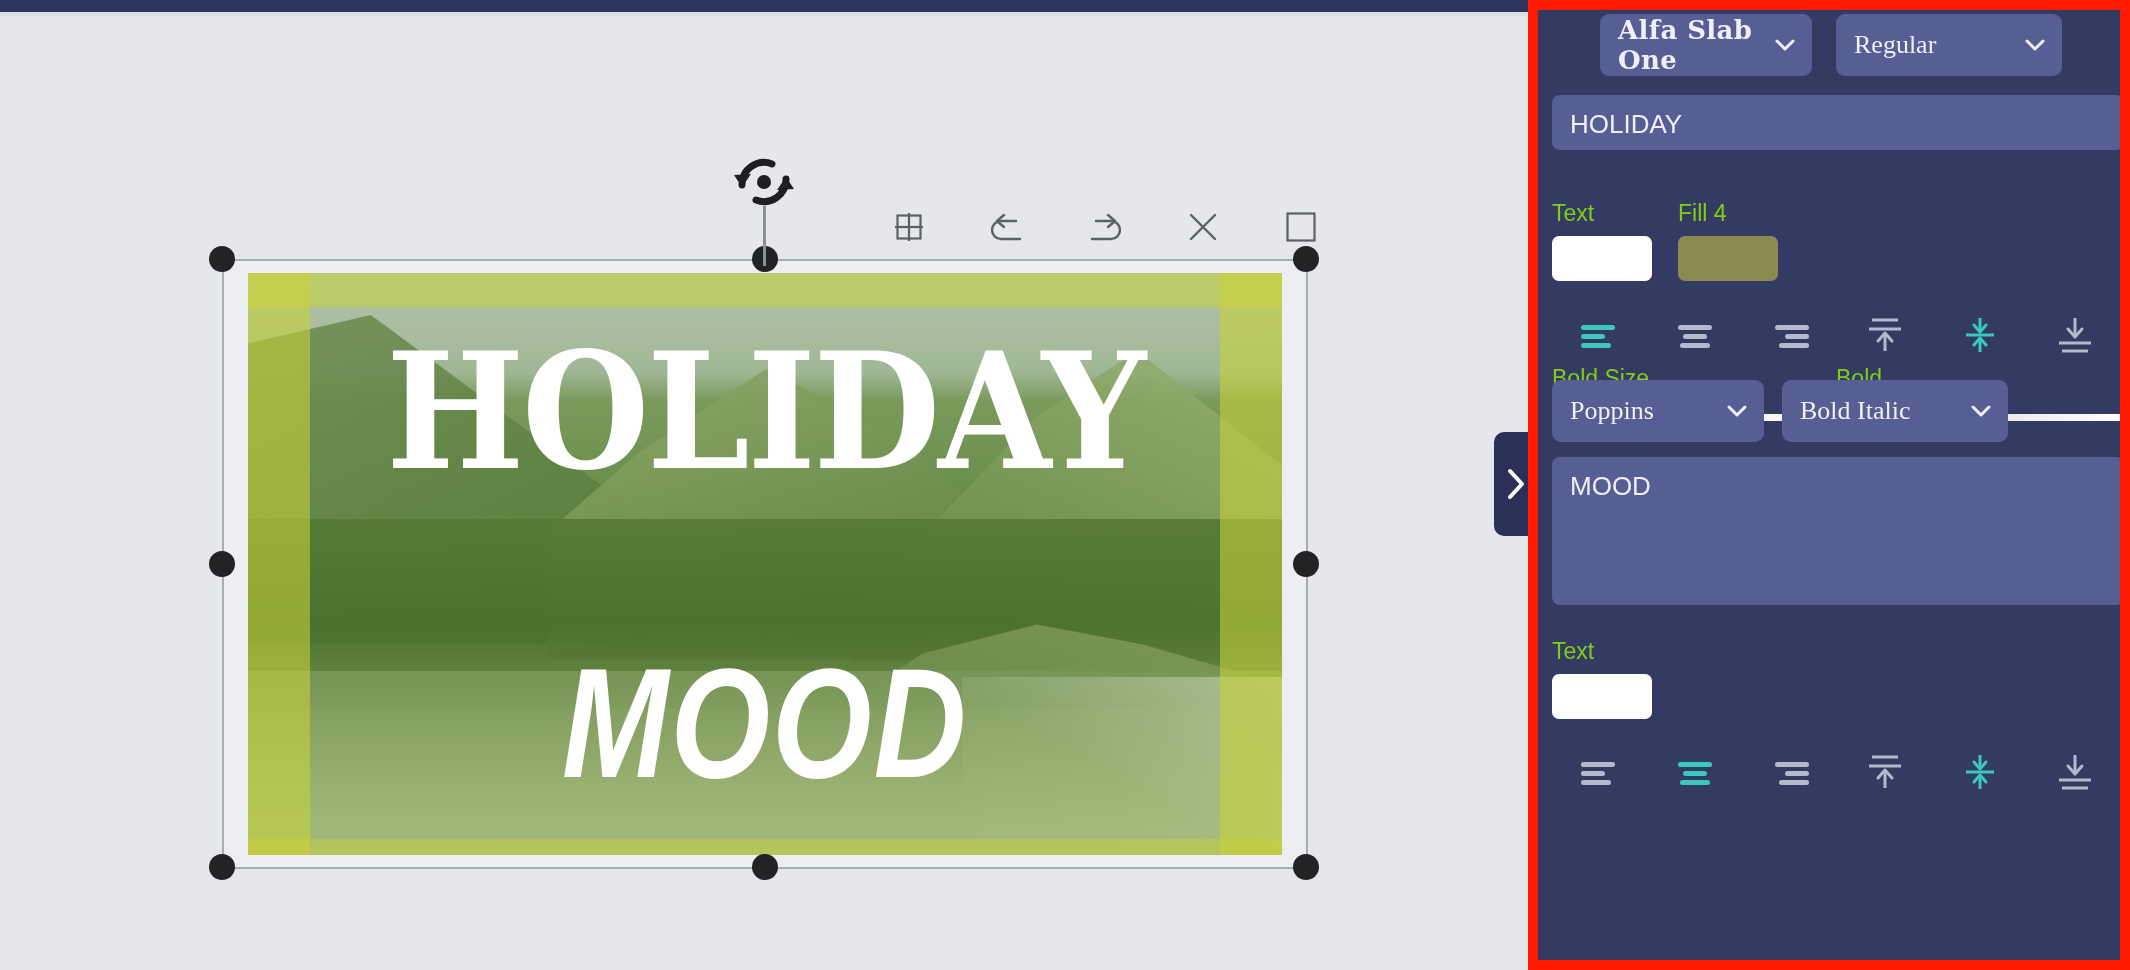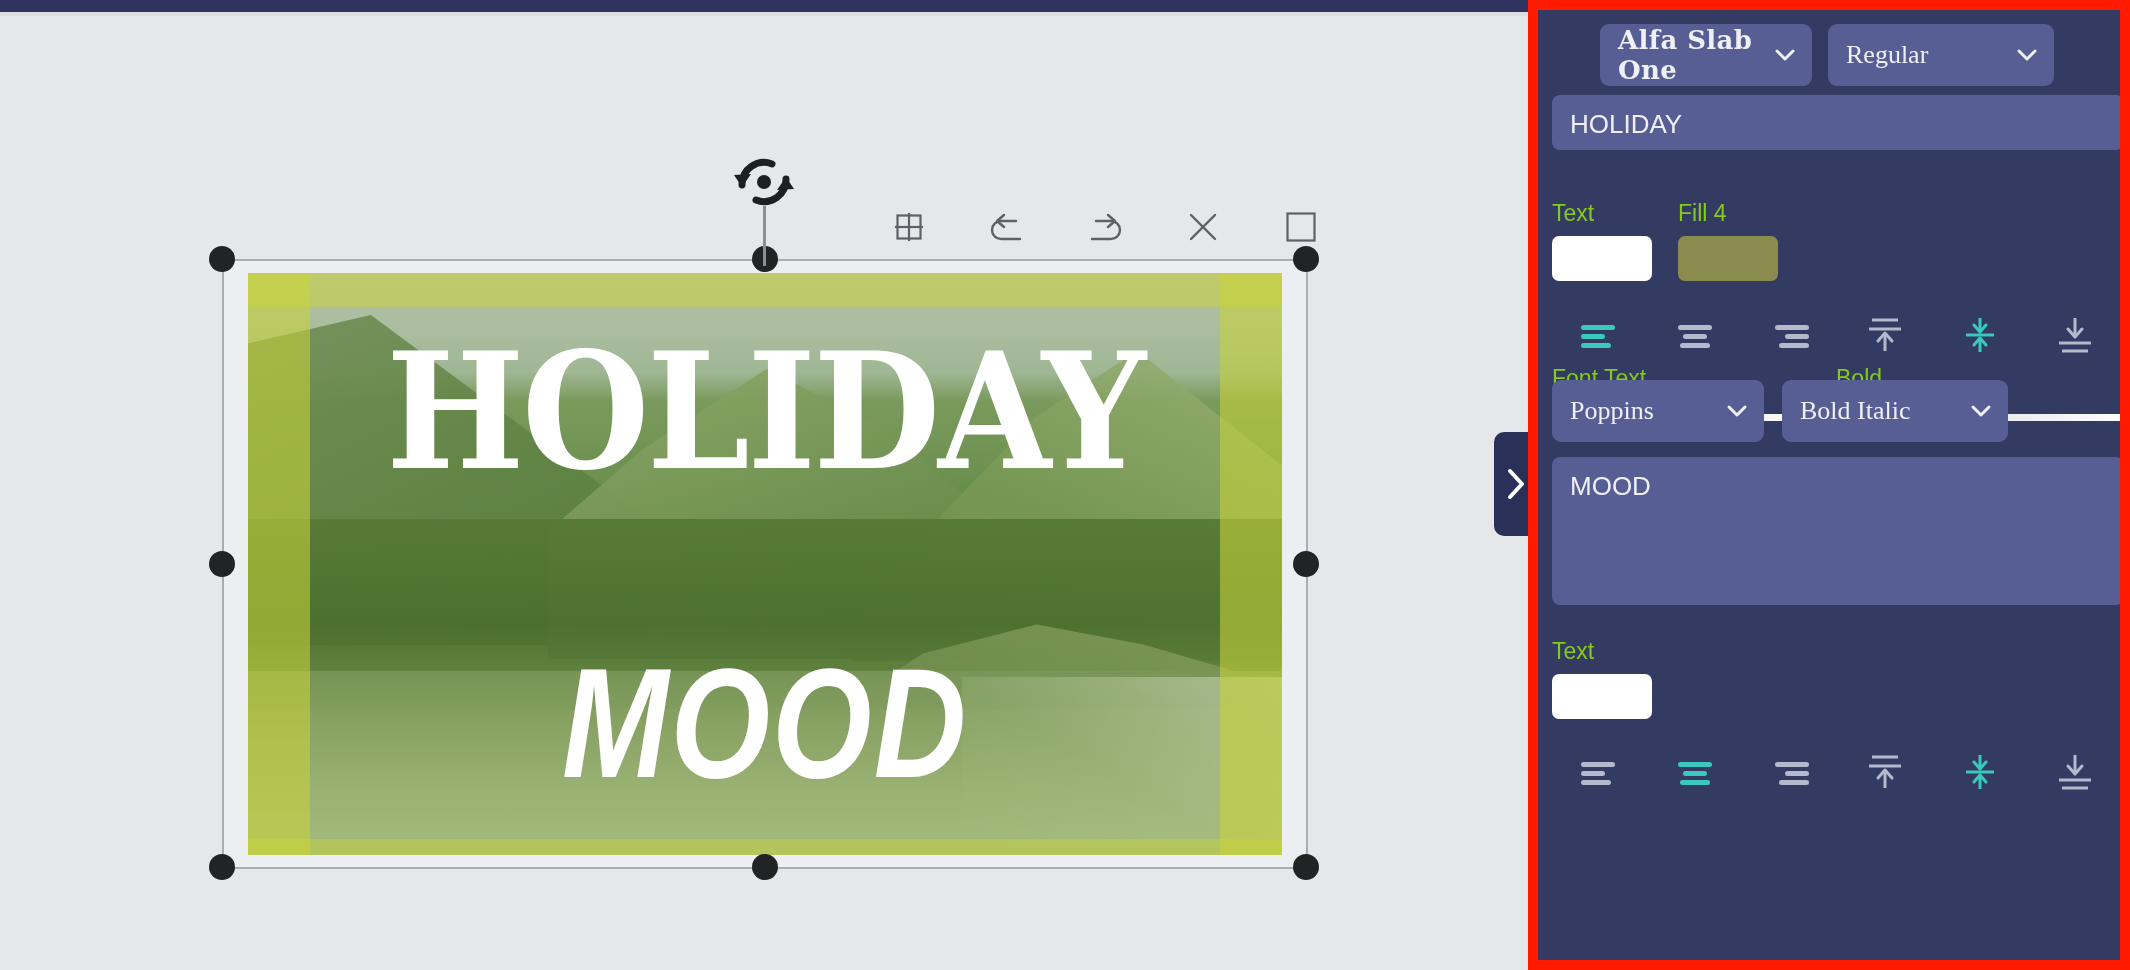--- a/index.html
+++ b/index.html
@@ -207,22 +207,22 @@
     padding: 0 16px 0 18px;
     color: #eef0f6; font-size: 26px; font-family: Liberation Serif, serif;
   }
   .dd.slab {
     font-family: "DejaVu Serif", serif; font-weight: 700;
     letter-spacing: .4px; font-size: 26px;
   }
   .chev { flex: 0 0 auto; display: flex; align-items: center; }
 
   .dd-row {
-    position: absolute; left: 14px; top: 14px;
-    width: 572px; display: flex; gap: 16px; padding-left: 48px;
+    position: absolute; left: 14px; top: 4px;
+    width: 572px; display: flex; gap: 24px; padding-left: 48px;
   }
   .dd-row .dd:first-child { width: 212px; }
   .dd-row .dd:last-child { width: 226px; }
 
   .textfield {
     position: absolute; left: 14px; width: 572px;
     background: #575e94; border-radius: 8px;
     color: #eef0f6; font-size: 26px;
     padding: 14px 18px;
   }
@@ -431,21 +431,21 @@
       <div class="align-btn">
         <svg width="42" height="40" viewBox="0 0 42 40">
           <line x1="21" y1="3" x2="21" y2="21" stroke="#b4bacb" stroke-width="3"></line>
           <path d="M14 14 L21 22 L28 14" fill="none" stroke="#b4bacb" stroke-width="3" stroke-linecap="round" stroke-linejoin="round"></path>
           <line x1="5" y1="28" x2="37" y2="28" stroke="#b4bacb" stroke-width="3"></line>
           <line x1="8" y1="36" x2="34" y2="36" stroke="#b4bacb" stroke-width="3"></line>
         </svg>
       </div>
     </div>
 
-    <div class="sec-label" style="left:14px; top:355px;">Font Text</div>
+    <div class="sec-label" style="left:14px; top:355px;">Bold Size</div>
     <div class="sec-label" style="left:298px; top:355px;">Bold</div>
 
     <div class="slider-wrap" id="slider-fontsize" style="left:14px; top:390px; width:262px;">
       <div class="track"></div>
       <div class="thumb" id="thumb-fs" style="left: 109.94px;"></div>
     </div>
     <div class="slider-wrap" id="slider-ratio" style="left:298px; top:390px; width:288px;">
       <div class="track"></div>
       <div class="thumb" id="thumb-ra" style="left: 132.5px;"></div>
     </div>

